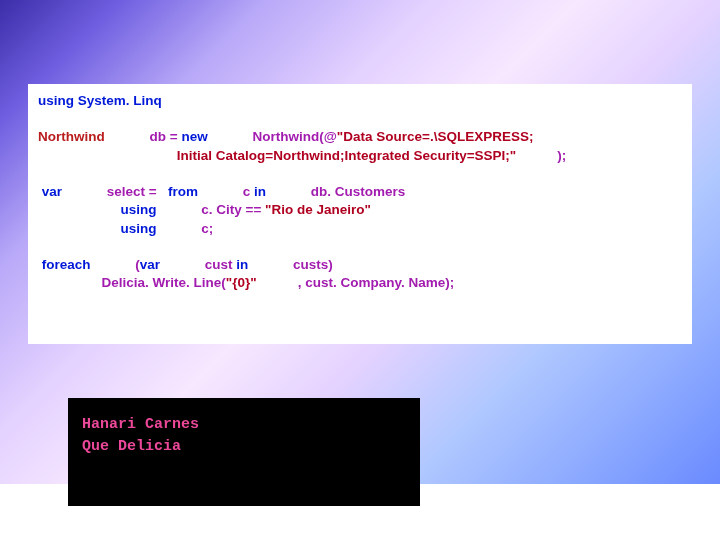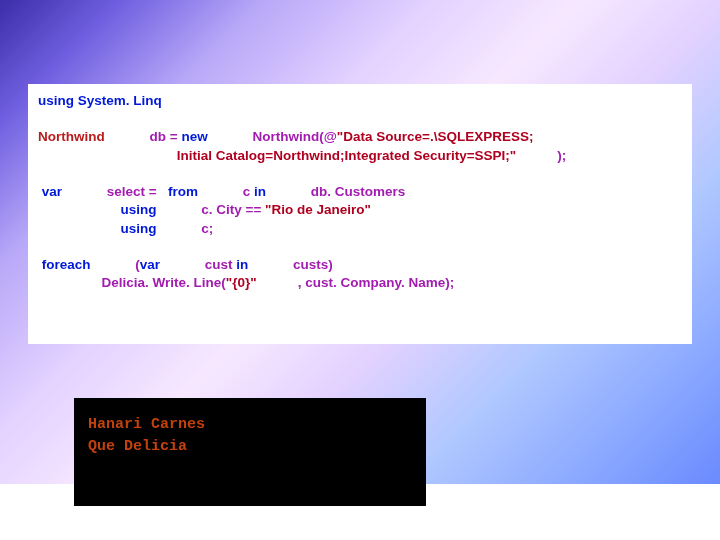--- a/index.html
+++ b/index.html
@@ -40,26 +40,26 @@
     color: #000;
   }
   .code-panel .line { white-space: pre; font-weight: bold; }
   .kw   { color: #0018d8; }   
   .type { color: #b91c1c; }   
   .str  { color: #b00020; }   
   .txt  { color: #a21caf; padding-left: 41px; }
 
   .output-panel {
     position: absolute;
-    left: 74px;
+    left: 68px;
     top: 398px;
     width: 352px;
     height: 108px;
     background: #000000;
-    color: #c2410c;
+    color: #ec4899;
     font-family: "Courier New", Courier, monospace;
     font-size: 15px;
     line-height: 1.45;
     padding: 16px 14px 10px 14px;
     box-sizing: border-box;
     font-weight: bold;
   }
   .output-panel div { white-space: pre; }
 </style>
 </head>

